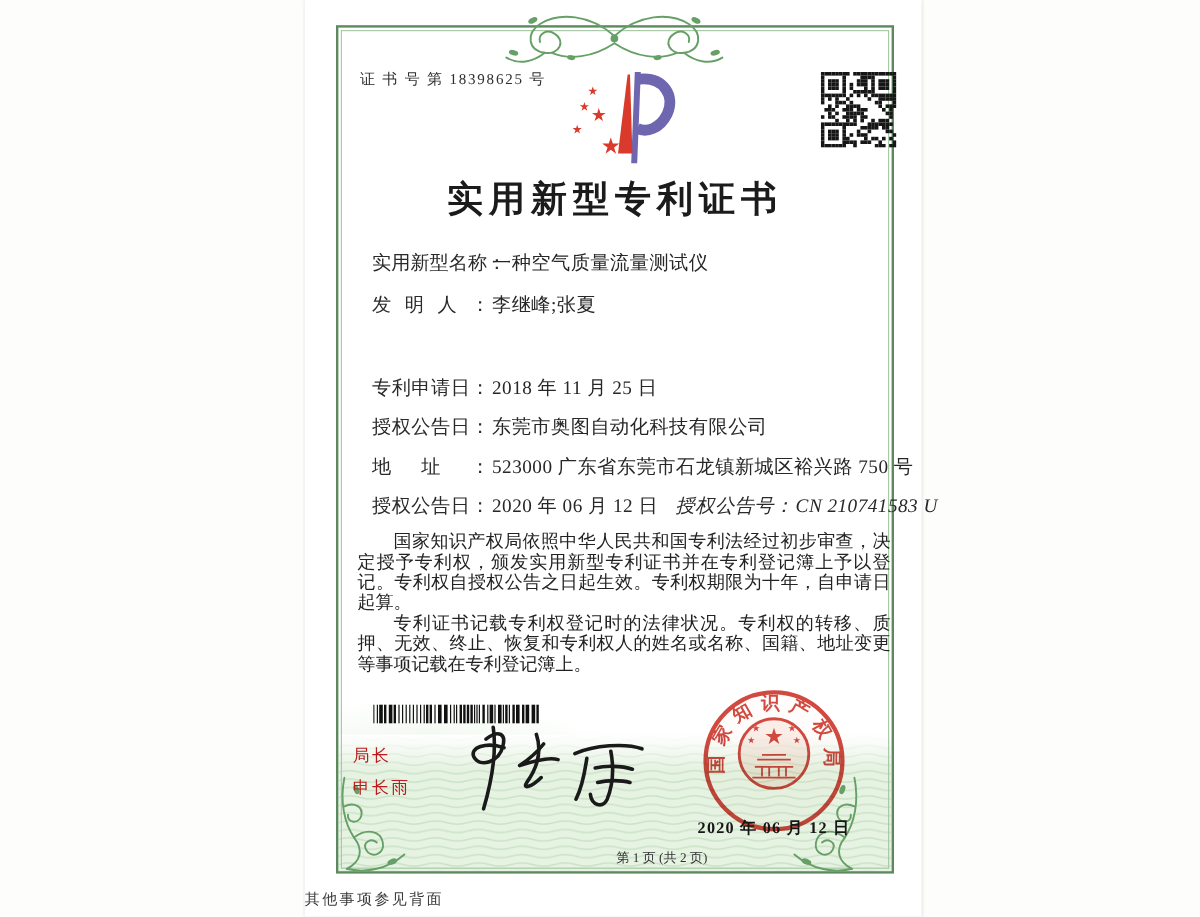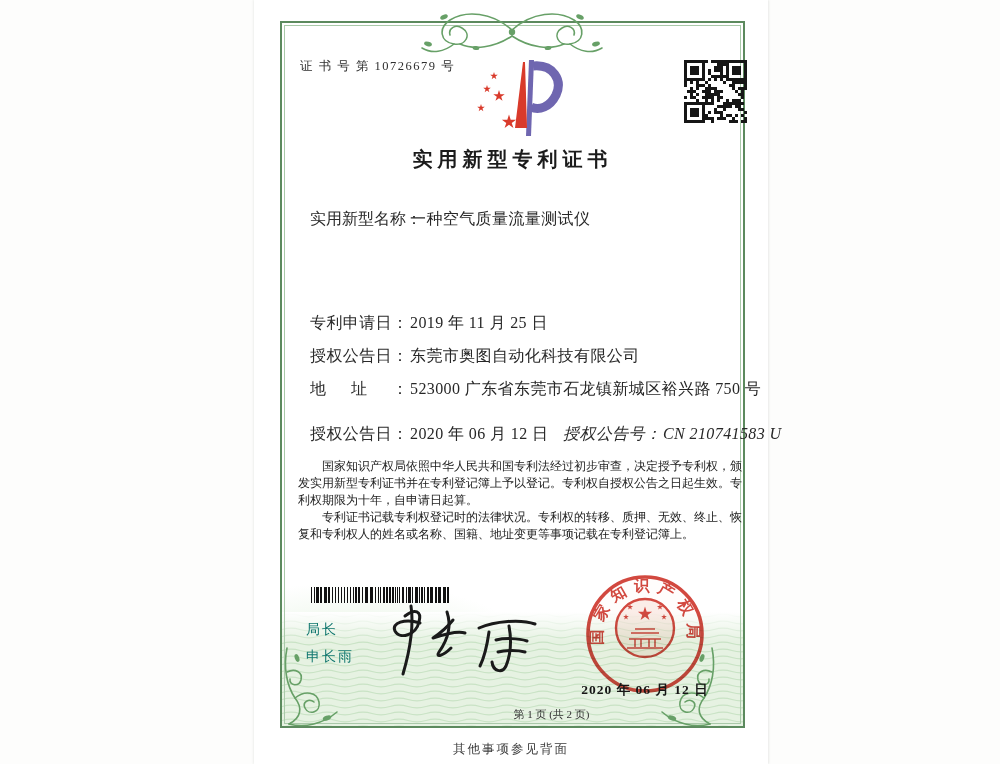--- a/index.html
+++ b/index.html
@@ -32,43 +32,43 @@
   .band-fade{position:absolute;left:28px;top:612px;width:461px;height:30px;z-index:2;
     background:linear-gradient(#ffffff,rgba(255,255,255,0));}
   .band-tint{position:absolute;left:28px;top:583px;width:240px;height:64px;z-index:1;
     background:radial-gradient(ellipse at 30% 100%,rgba(214,236,208,.6),rgba(214,236,208,0) 72%);}
   .ornament{position:absolute;z-index:4;}
   .cert-number{position:absolute;left:46px;top:58px;font-size:12.5px;letter-spacing:1.5px;color:#2e2e2e;z-index:4;}
   .logo{position:absolute;left:219px;top:56px;z-index:4;}
   .qr{position:absolute;left:430px;top:60px;z-index:4;}
   .title{
     position:absolute;left:26px;top:146px;width:465px;text-align:center;
-    font-size:20px;font-weight:600;letter-spacing:5px;color:#1b1b1b;z-index:4;white-space:nowrap;
+    font-size:30px;font-weight:600;letter-spacing:5px;color:#1b1b1b;z-index:4;white-space:nowrap;
   }
   .frow{position:absolute;left:56px;font-size:16px;color:#272727;z-index:4;white-space:nowrap;}
   .flabel{display:inline-block;width:98px;text-align:justify;text-align-last:justify;color:#2a2a2a;}
   .fvalue{margin-left:2px;letter-spacing:.4px;}
   .grant2{position:absolute;left:253px;top:0;font-style:italic;}
   .body-text{
     position:absolute;left:44px;top:444px;width:444px;z-index:4;
-    font-size:12px;line-height:17px;text-align:justify;color:#222;margin-top:14px;
+    font-size:15px;line-height:17px;text-align:justify;color:#222;
   }
   .body-text p{margin:0;text-indent:2em;}
   .barcode{position:absolute;left:57px;top:587px;z-index:4;}
-  .signer{position:absolute;left:52px;z-index:4;font-size:14px;color:#0f766e;letter-spacing:2px;}
+  .signer{position:absolute;left:40px;z-index:4;font-size:14px;color:#b91c1c;letter-spacing:2px;}
   .signer.t1{top:621px;}
   .signer.t2{top:648px;text-align:center;}
   .signature{position:absolute;left:121px;top:598px;z-index:4;}
   .seal{position:absolute;left:311px;top:556px;z-index:5;mix-blend-mode:multiply;opacity:.93;}
   .seal-date{
     position:absolute;left:311px;top:681px;width:160px;text-align:center;z-index:6;
     font-size:13.5px;font-weight:600;letter-spacing:1px;color:#161616;white-space:nowrap;
   }
   .page-indicator{position:absolute;left:26px;top:707px;width:543px;text-align:center;font-size:11px;color:#333;z-index:4;}
-  .back-note{position:absolute;left:0;top:741px;width:514px;text-align:center;font-size:12.5px;color:#3a3a3a;letter-spacing:2px;z-index:4;}
+  .back-note{position:absolute;left:0;top:741px;width:514px;font-size:12.5px;color:#3a3a3a;letter-spacing:2px;z-index:4;}
 </style>
 </head>
 <body>
 
 <div class="stage">
   <div class="paper">
 
     <div class="band-tint"></div>
     <svg class="band" width="461" height="114" viewBox="0 0 461 114">
       <defs>
@@ -105,21 +105,21 @@
         <path d="M14 52 C24 44 36 46 38 56 C40 66 28 70 24 62 C21 56 28 52 33 56"></path>
         <path d="M6 26 C14 22 22 26 20 34 C18 41 8 40 9 33"></path>
         <ellipse cx="16" cy="12" rx="4" ry="2.2" fill="var(--ornament-green)" stroke="none" transform="rotate(70 16 12)"></ellipse>
         <ellipse cx="46" cy="72" rx="4.4" ry="2.4" fill="var(--ornament-green)" stroke="none" transform="rotate(-20 46 72)"></ellipse>
       </g>
     </svg>
     <svg class="ornament" style="left:400px;top:646px" width="64" height="84" viewBox="0 0 64 84">
       <use href="#cornerfl" transform="translate(64 0) scale(-1 1)"></use>
     </svg>
 
-    <div class="cert-number">证 书 号 第 10726679 号</div>
+    <div class="cert-number">证 书 号 第 18398625 号</div>
 
     <svg class="logo" width="92" height="86" viewBox="0 0 92 86">
       <defs>
         <path id="star5" d="M0,-1 L0.224,-0.309 0.951,-0.309 0.363,0.118 0.588,0.809 0,0.382 -0.588,0.809 -0.363,0.118 -0.951,-0.309 -0.224,-0.309 Z"></path>
       </defs>
       <path d="M60 10 C80 8 90 24 83 39 C77 51 66 55 58 51" fill="none" stroke="var(--logo-purple)" stroke-width="9"></path>
       <polygon points="56,4 61,4 58,80 53,80" fill="var(--logo-purple)"></polygon>
       <polygon points="50,6 52,6 54,72 42,72" fill="var(--logo-red)"></polygon>
       <use href="#star5" transform="translate(36,66) scale(7.5)" fill="var(--logo-red)"></use>
       <use href="#star5" transform="translate(26,40) scale(6)" fill="var(--logo-red)"></use>
@@ -366,30 +366,33 @@
         <rect x="51" y="60" width="3" height="3" fill="#161616"></rect>
         <rect x="57" y="60" width="3" height="3" fill="#161616"></rect>
         <rect x="60" y="60" width="3" height="3" fill="#161616"></rect>
       </svg>
 
     <div class="title">实用新型专利证书</div>
 
     <div class="frow" style="top:209px">
       <span class="flabel">实用新型名称：</span><span class="fvalue">一种空气质量流量测试仪</span>
     </div>
+    <div class="frow" style="top:244px">
+      <span class="flabel">发明人：</span><span class="fvalue">李继峰;张夏</span>
+    </div>
     <div class="frow" style="top:313px">
-      <span class="flabel">专利申请日：</span><span class="fvalue">2019 年 11 月 25 日</span>
+      <span class="flabel">专利申请日：</span><span class="fvalue">2018 年 11 月 25 日</span>
     </div>
     <div class="frow" style="top:346px">
       <span class="flabel">授权公告日：</span><span class="fvalue">东莞市奥图自动化科技有限公司</span>
     </div>
     <div class="frow" style="top:379px">
       <span class="flabel">地址：</span><span class="fvalue">523000 广东省东莞市石龙镇新城区裕兴路 750 号</span>
     </div>
-    <div class="frow" style="top:424px">
+    <div class="frow" style="top:412px">
       <span class="flabel">授权公告日：</span><span class="fvalue">2020 年 06 月 12 日</span>
       <span class="grant2">
         <span class="flabel">授权公告号：</span><span class="fvalue">CN 210741583 U</span>
       </span>
     </div>
 
     <div class="body-text">
       <p>国家知识产权局依照中华人民共和国专利法经过初步审查，决定授予专利权，颁发实用新型专利证书并在专利登记簿上予以登记。专利权自授权公告之日起生效。专利权期限为十年，自申请日起算。</p>
       <p>专利证书记载专利权登记时的法律状况。专利权的转移、质押、无效、终止、恢复和专利权人的姓名或名称、国籍、地址变更等事项记载在专利登记簿上。</p>
     </div>

